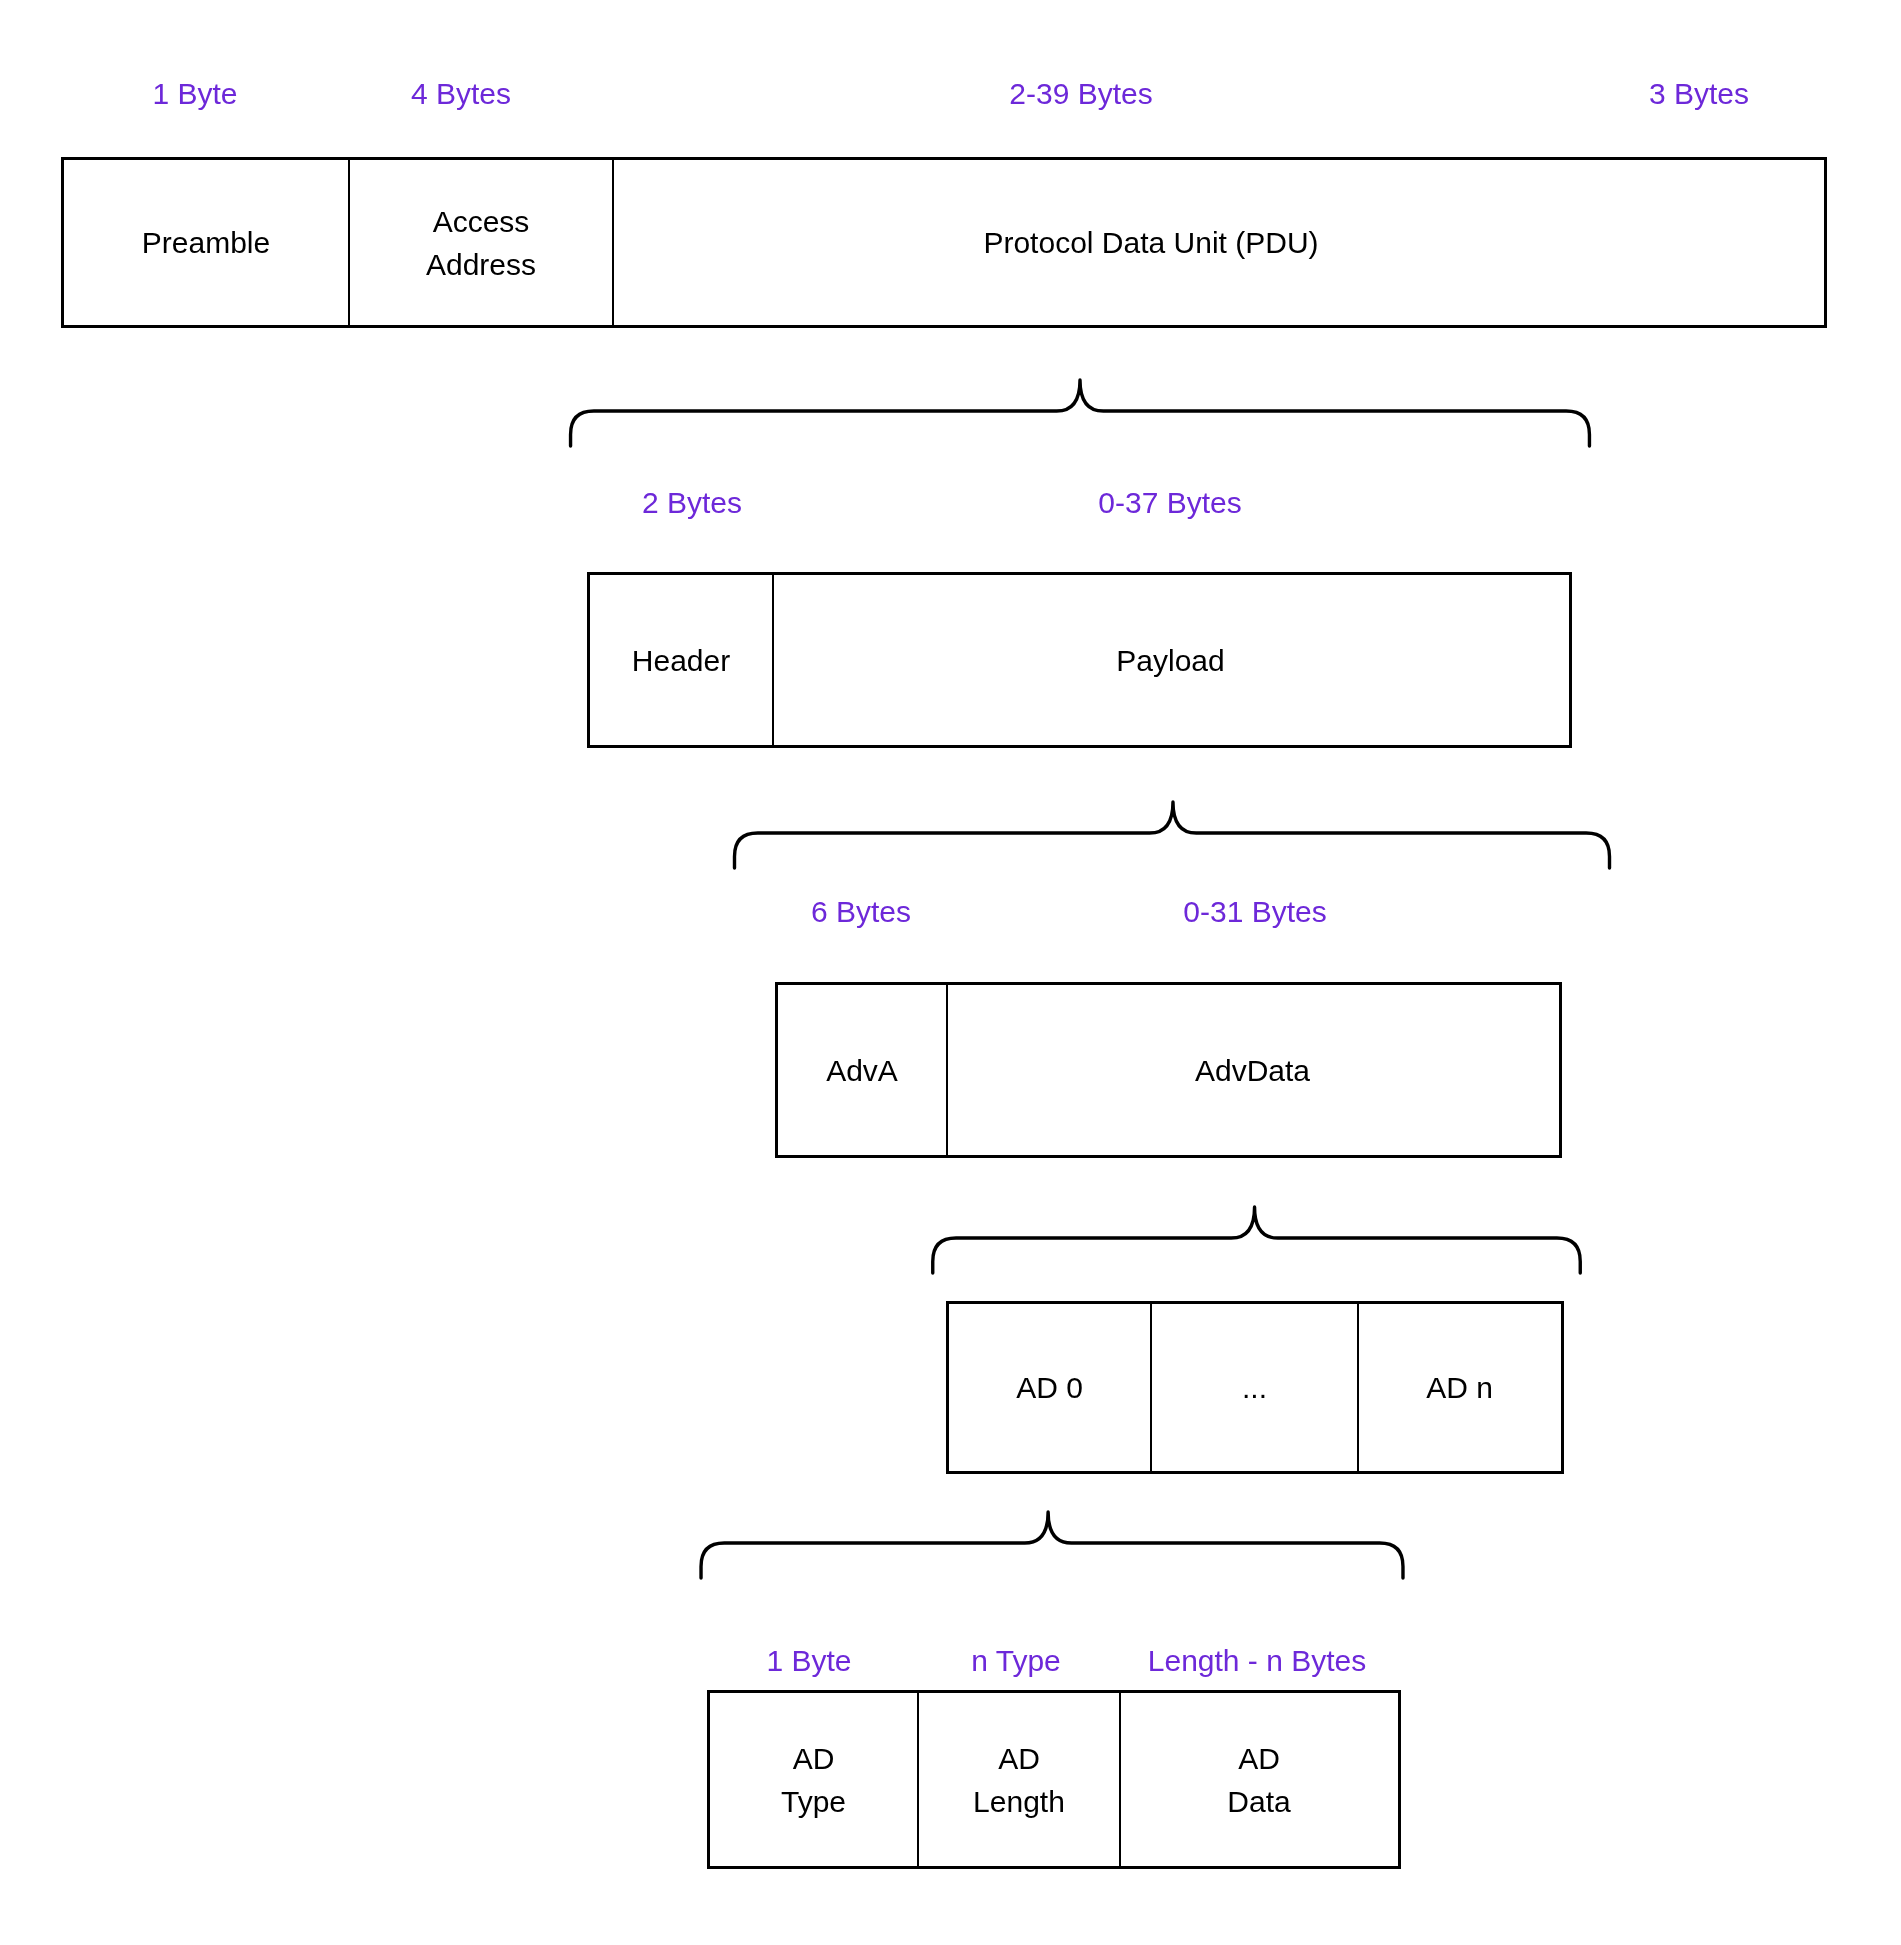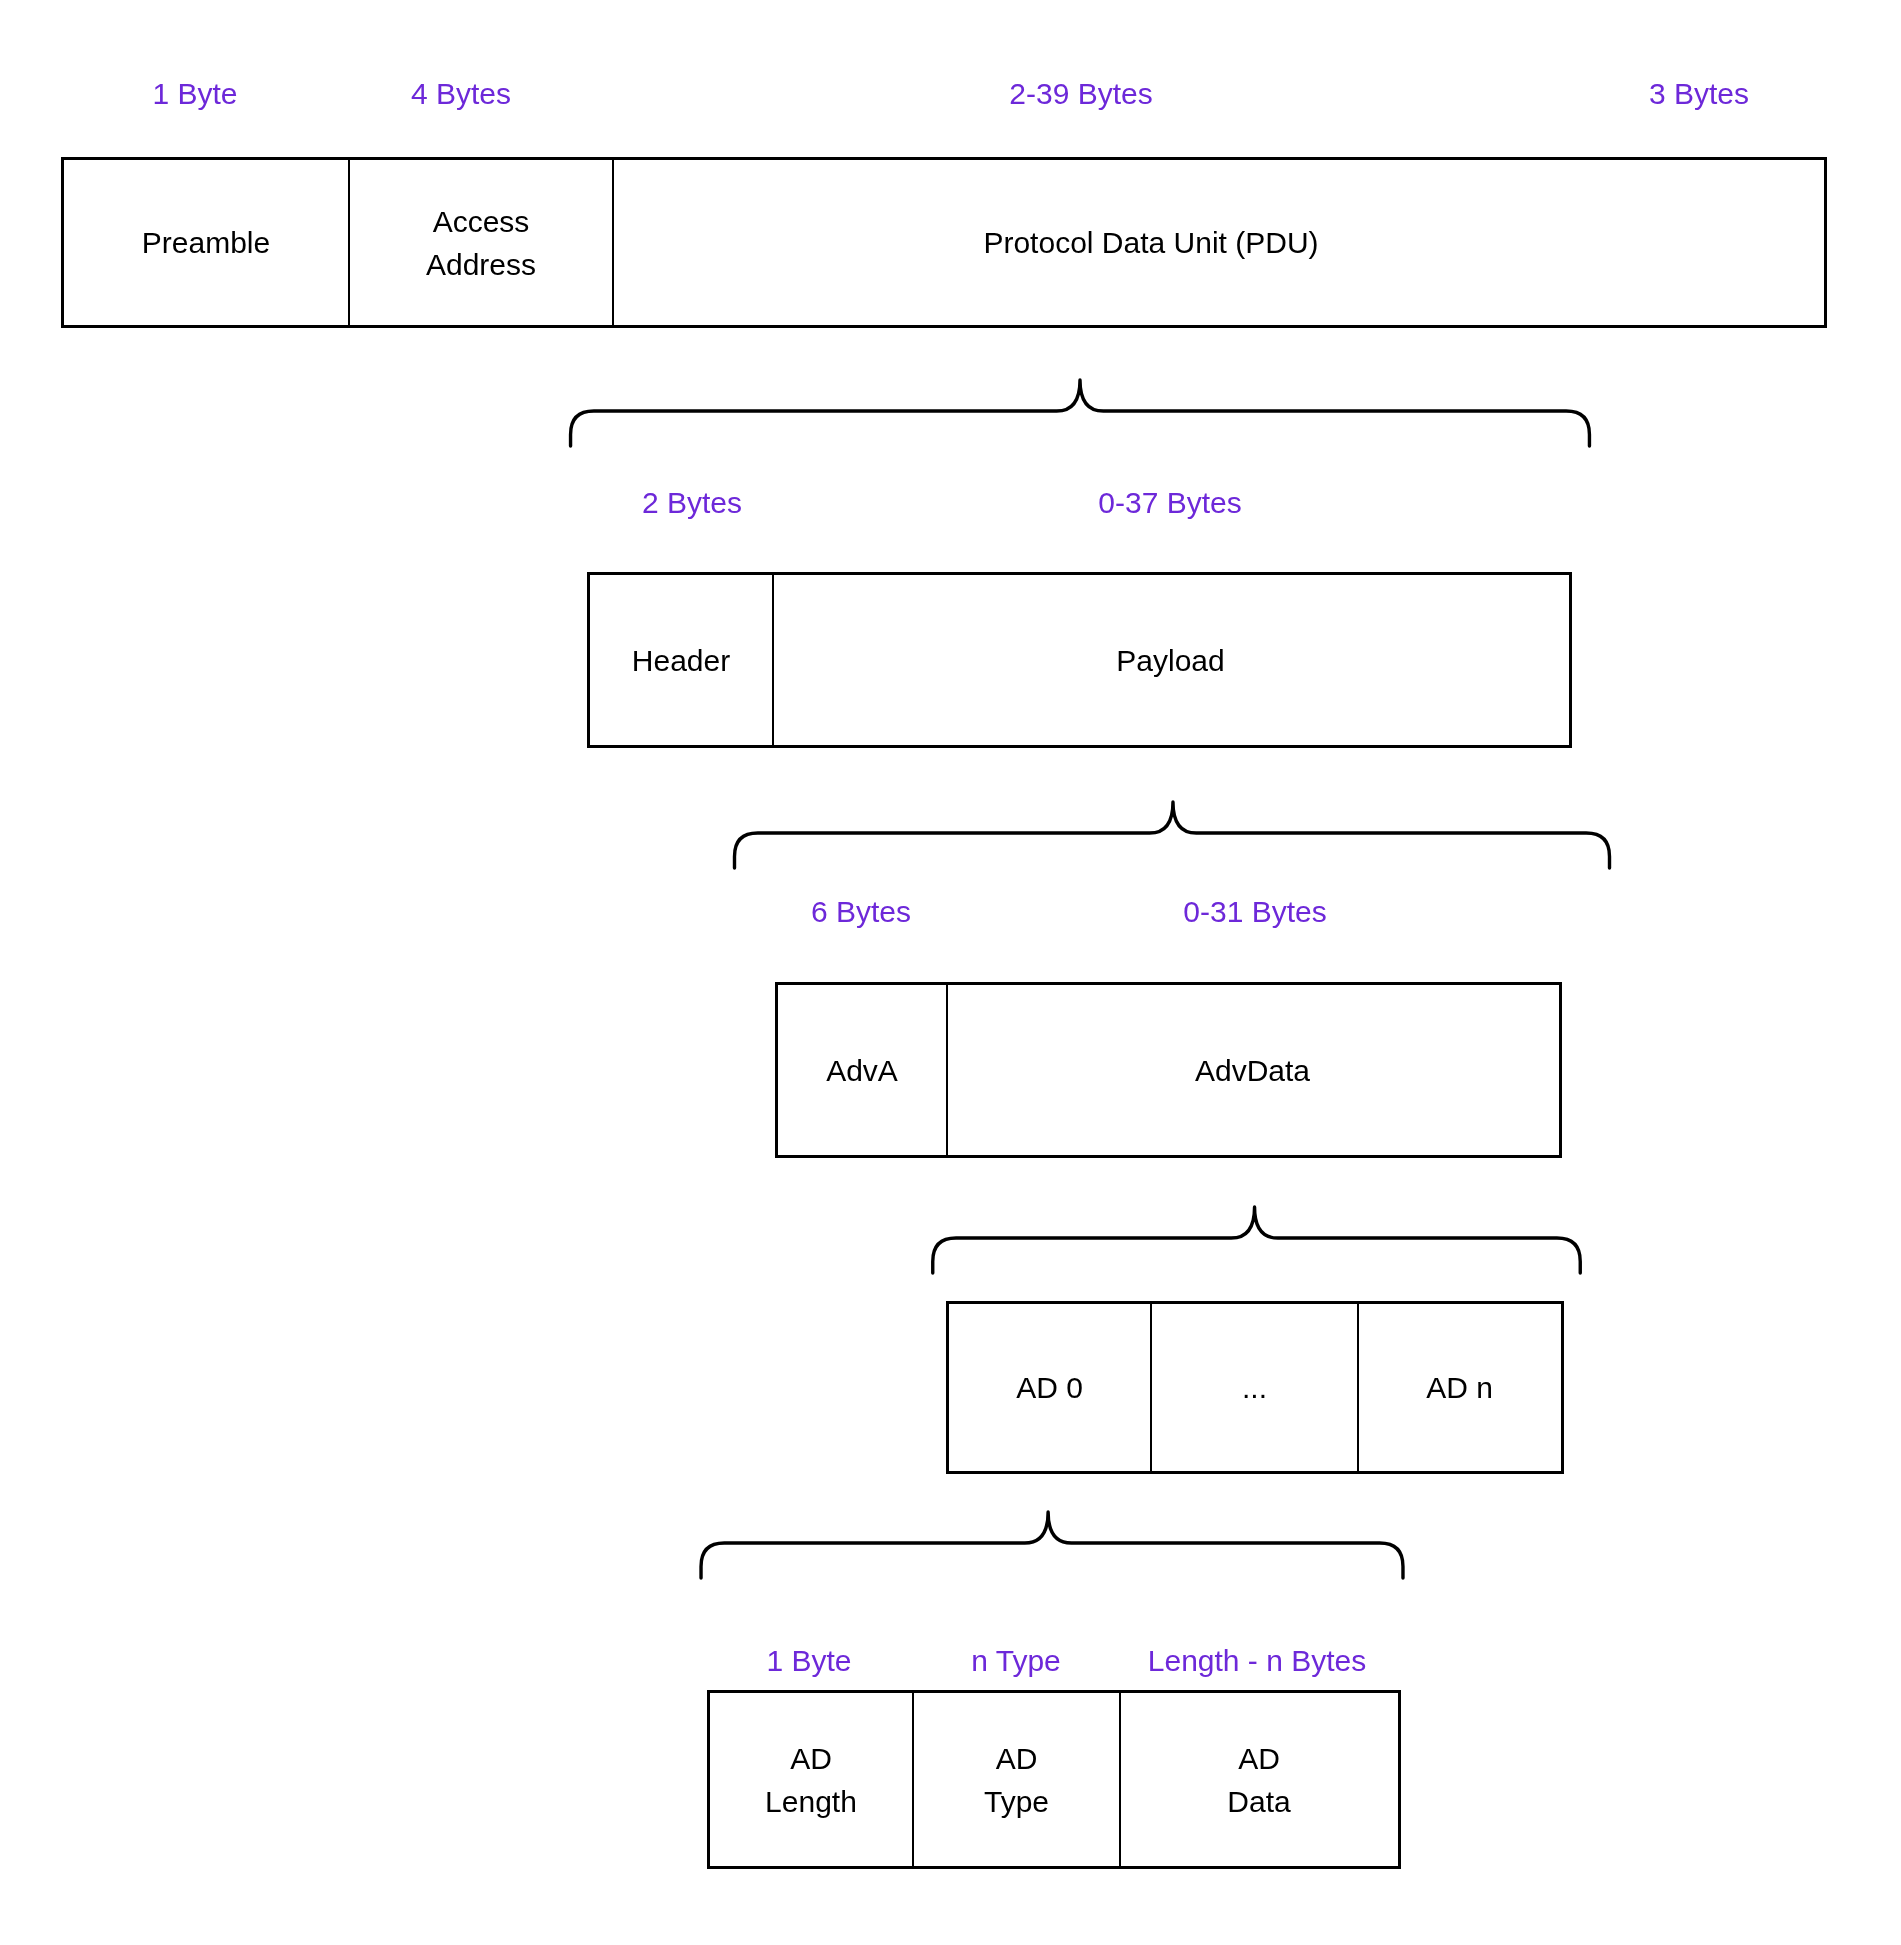--- a/index.html
+++ b/index.html
@@ -127,25 +127,25 @@
 
   <svg class="brace" style="left:698px; top:1510px;" width="708" height="70" viewBox="0 0 726 72">
     <path d="M 2,70 L 2,58 Q 2,34 26,34 L 335,34 Q 359,34 359,2 Q 359,34 383,34 L 700,34 Q 724,34 724,58 L 724,70"></path>
   </svg>
 
   <div class="size-label" style="left:809px; top:1639px;">1 Byte</div>
   <div class="size-label" style="left:1016px; top:1639px;">n Type</div>
   <div class="size-label" style="left:1257px; top:1639px;">Length - n Bytes</div>
 
   <div class="row" style="left:707px; top:1690px; width:694px; height:179px;">
+    <div class="cell" style="width:207px;">
+      <span style="max-width:107px; display:inline-block;">AD Type</span>
+    </div>
     <div class="cell" style="width:202px;">
       <span style="max-width:127px; display:inline-block;">AD Length</span>
-    </div>
-    <div class="cell" style="width:207px;">
-      <span style="max-width:107px; display:inline-block;">AD Type</span>
     </div>
     <div class="cell" style="width:278px;">
       <span style="max-width:107px; display:inline-block;">AD Data</span>
     </div>
   </div>
 
 </div>
 
 
 </body></html>

